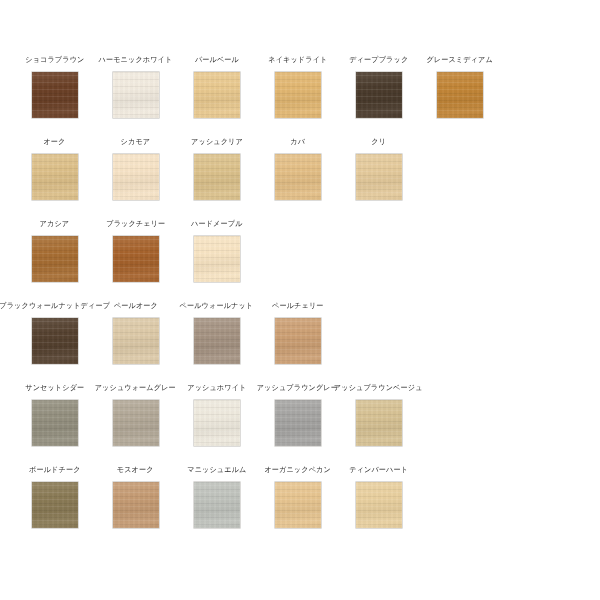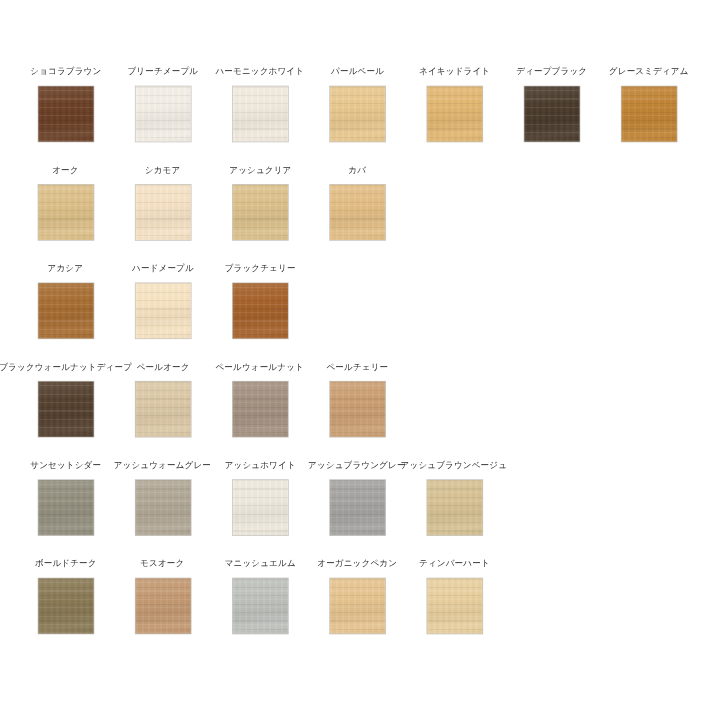--- a/index.html
+++ b/index.html
@@ -91,28 +91,20 @@
     <div class="swatch-row">
       <div class="swatch-cell">
         <div class="swatch-label">ショコラブラウン</div>
         <div class="swatch-chip" style="background-color: rgb(107, 64, 38);">
           <div class="grain g1"></div>
           <div class="grain g2"></div>
           <div class="grain g3"></div>
         </div>
       </div>
       <div class="swatch-cell">
-        <div class="swatch-label">ブリーチメープル</div>
-        <div class="swatch-chip" style="background-color: rgb(244, 239, 230);">
-          <div class="grain g1"></div>
-          <div class="grain g2"></div>
-          <div class="grain g3"></div>
-        </div>
-      </div>
-      <div class="swatch-cell">
         <div class="swatch-label">ハーモニックホワイト</div>
         <div class="swatch-chip" style="background-color: rgb(242, 235, 223);">
           <div class="grain g1"></div>
           <div class="grain g2"></div>
           <div class="grain g3"></div>
         </div>
       </div>
       <div class="swatch-cell">
         <div class="swatch-label">パールベール</div>
         <div class="swatch-chip" style="background-color: rgb(233, 201, 143);">
@@ -172,41 +164,49 @@
         </div>
       </div>
       <div class="swatch-cell">
         <div class="swatch-label">カバ</div>
         <div class="swatch-chip" style="background-color: rgb(228, 191, 134);">
           <div class="grain g1"></div>
           <div class="grain g2"></div>
           <div class="grain g3"></div>
         </div>
       </div>
+      <div class="swatch-cell">
+        <div class="swatch-label">クリ</div>
+        <div class="swatch-chip" style="background-color: rgb(229, 203, 156);">
+          <div class="grain g1"></div>
+          <div class="grain g2"></div>
+          <div class="grain g3"></div>
+        </div>
+      </div>
     </div>
     <div class="swatch-row">
       <div class="swatch-cell">
         <div class="swatch-label">アカシア</div>
         <div class="swatch-chip" style="background-color: rgb(168, 110, 51);">
           <div class="grain g1"></div>
           <div class="grain g2"></div>
           <div class="grain g3"></div>
         </div>
       </div>
       <div class="swatch-cell">
+        <div class="swatch-label">ブラックチェリー</div>
+        <div class="swatch-chip" style="background-color: rgb(167, 99, 44);">
+          <div class="grain g1"></div>
+          <div class="grain g2"></div>
+          <div class="grain g3"></div>
+        </div>
+      </div>
+      <div class="swatch-cell">
         <div class="swatch-label">ハードメープル</div>
         <div class="swatch-chip" style="background-color: rgb(248, 228, 195);">
-          <div class="grain g1"></div>
-          <div class="grain g2"></div>
-          <div class="grain g3"></div>
-        </div>
-      </div>
-      <div class="swatch-cell">
-        <div class="swatch-label">ブラックチェリー</div>
-        <div class="swatch-chip" style="background-color: rgb(167, 99, 44);">
           <div class="grain g1"></div>
           <div class="grain g2"></div>
           <div class="grain g3"></div>
         </div>
       </div>
     </div>
     <div class="swatch-row">
       <div class="swatch-cell">
         <div class="swatch-label">ブラックウォールナットディープ</div>
         <div class="swatch-chip" style="background-color: rgb(85, 65, 47);">

